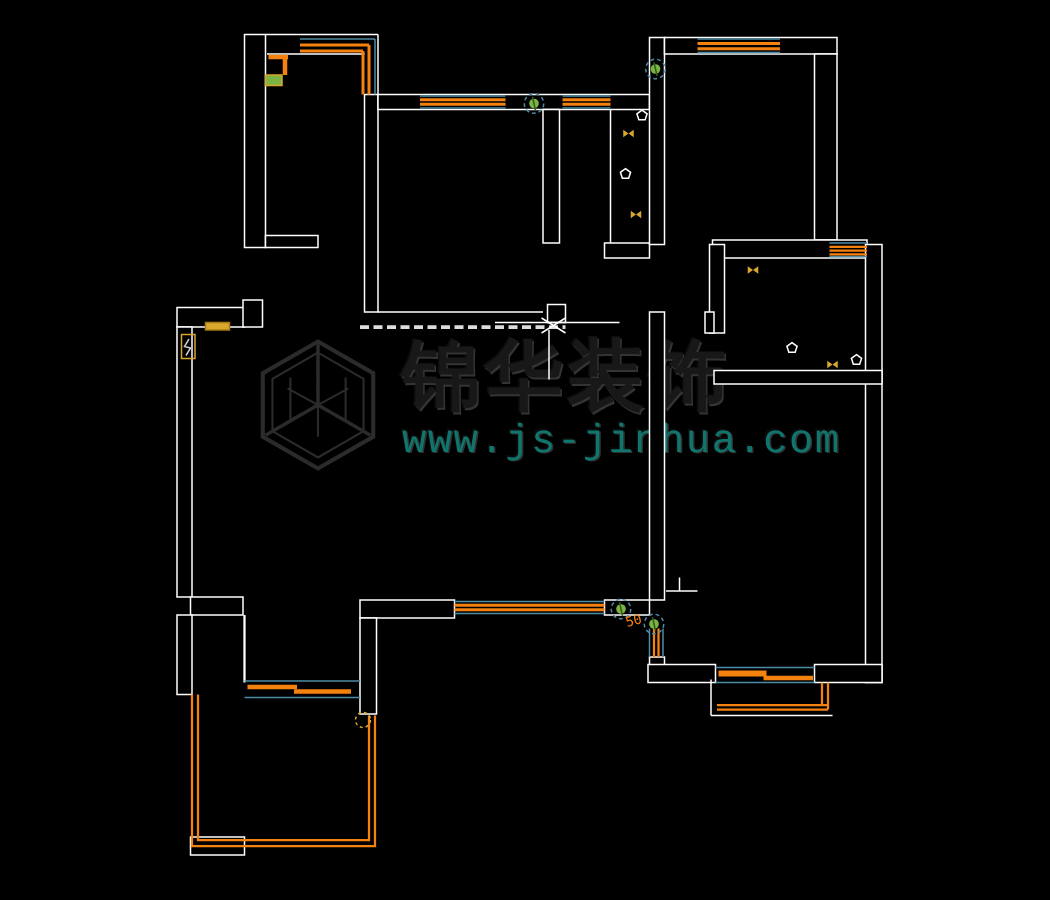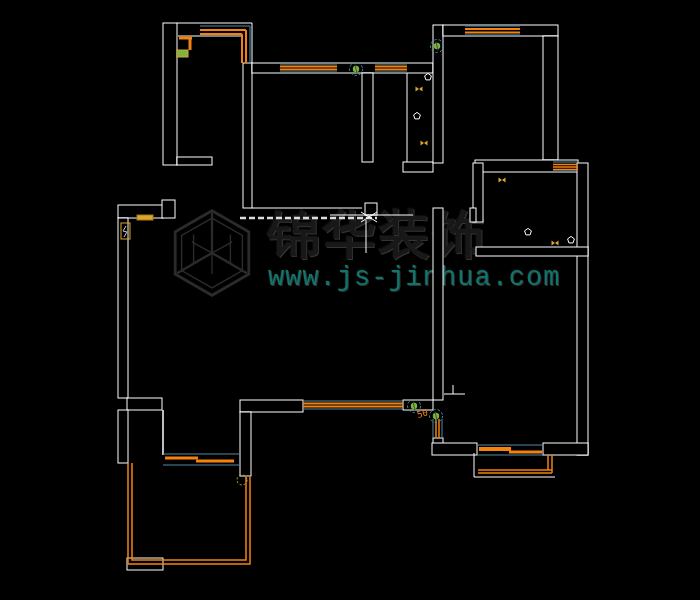--- a/index.html
+++ b/index.html
@@ -1,18 +1,18 @@
 <!DOCTYPE html>
 <html><head>
 <meta charset="utf-8">
 <style>
   html,body{margin:0;padding:0;background:#000;}
   .stage{position:relative;width:700px;height:600px;background:#000;overflow:hidden;
          font-family:"Liberation Sans",sans-serif;}
-  .watermark{position:absolute;left:166px;top:207px;display:flex;align-items:flex-start;gap:10px;
+  .watermark{position:absolute;left:166px;top:224px;display:flex;align-items:flex-start;gap:10px;
              pointer-events:none;}
   .wm-logo{width:92px;height:92px;flex:0 0 auto;}
   .wm-textcol{display:flex;flex-direction:column;}
   .wm-brand{font-size:52px;font-weight:bold;line-height:1.05;letter-spacing:3px;
             color:#181818;text-shadow:1px 1px 0 #343434, -1px -1px 0 #0c0c0c;
             font-family:"Liberation Sans",sans-serif;white-space:nowrap;}
   .wm-url{font-size:27px;line-height:1.0;letter-spacing:1px;margin-top:3px;
           color:#0f766e;text-shadow:1px 1px 0 #323232, -1px -1px 0 #0b0b0b;
           font-family:Liberation Mono, monospace;white-space:nowrap;}
   #plan{position:absolute;left:0;top:0;}

